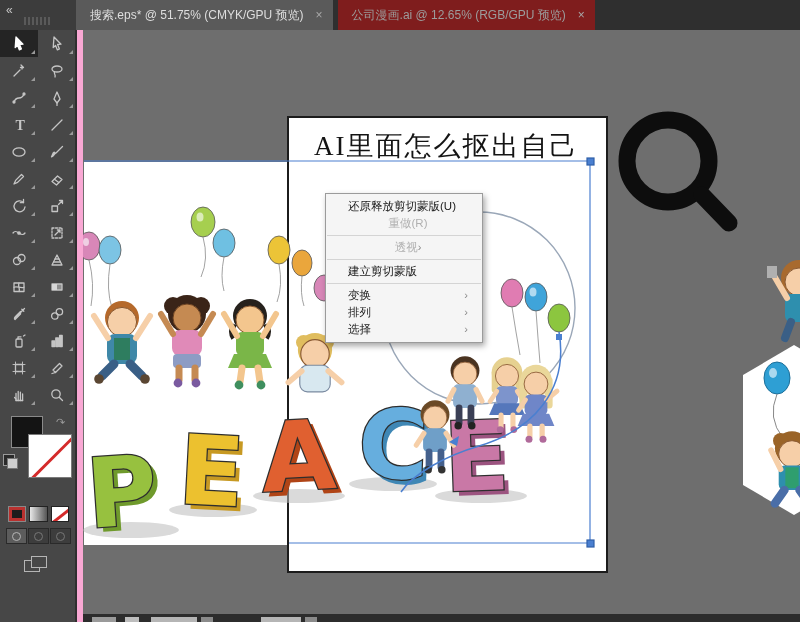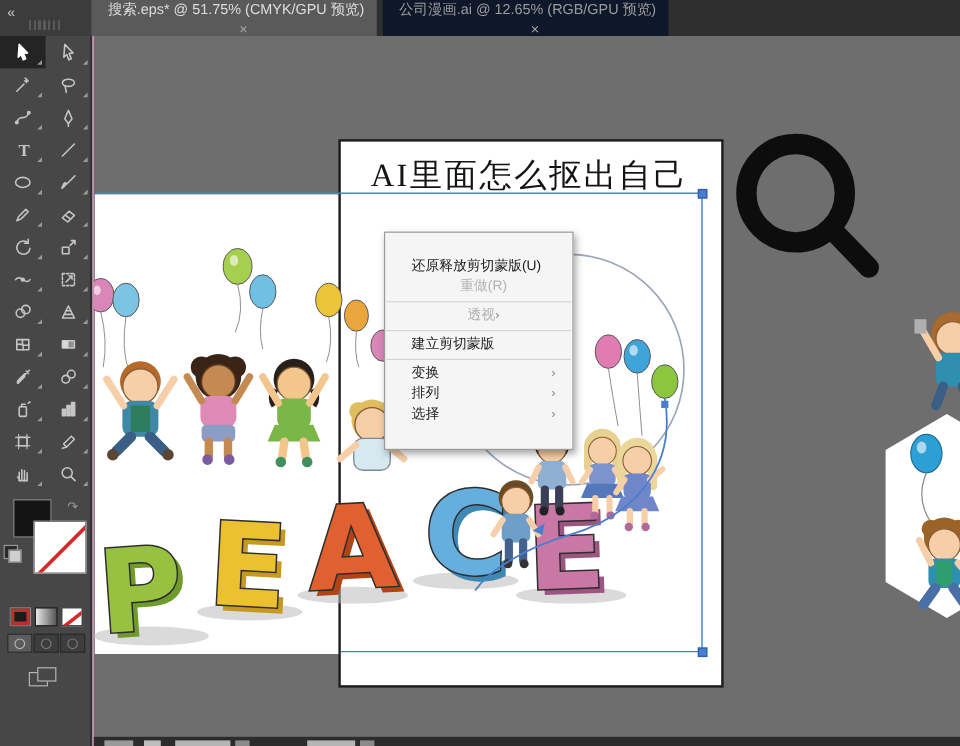--- a/index.html
+++ b/index.html
@@ -7,23 +7,23 @@
               font-family:"Liberation Sans", sans-serif; }
   #app { position:relative; width:800px; height:622px; }
 
   
   #tabbar { position:absolute; left:0; top:0; width:800px; height:30px; background:#2f2f2f; display:flex; }
   #corner { width:76px; height:30px; background:#3c3c3c; position:relative; flex:none; }
   #collapse { position:absolute; left:6px; top:3px; color:#c8c8c8; font-size:12px; cursor:pointer; }
   #grip { position:absolute; left:24px; top:17px; width:26px; height:8px;
           background:repeating-linear-gradient(90deg,#5a5a5a 0 2px,#3c3c3c 2px 4px); }
   .tab { height:30px; display:flex; align-items:center; padding:0 10px 0 14px; font-size:12px;
-         margin-right:5px; white-space:nowrap; cursor:pointer;flex-direction:column; }
+         margin-right:5px; white-space:nowrap; cursor:pointer; }
   .tab.active { background:#5a5a5a; color:#dedede; }
-  .tab.inactive { background:#0f172a; color:#9c9c9c; }
+  .tab.inactive { background:#7f1d1d; color:#9c9c9c; }
   .tab .close { margin-left:12px; font-size:12px; color:#a8a8a8; cursor:pointer; }
 
   
   #toolbar { position:absolute; left:0; top:30px; width:76px; height:592px; background:#474747;
              border-right:1px solid #303030; }
   #tools { display:grid; grid-template-columns:38px 38px; }
   .tool { width:38px; height:27px; display:flex; align-items:center; justify-content:center;
           position:relative; cursor:pointer; }
   .tool svg { width:16px; height:16px; stroke:#c5c5c5; fill:none; stroke-width:1.3;
               stroke-linecap:round; stroke-linejoin:round; }
@@ -57,27 +57,27 @@
            display:flex; align-items:center; justify-content:center; cursor:pointer; }
   .dmode.sel { background:#5c5c5c; }
   .dmode span { width:9px; height:9px; border:1.5px solid #b5b5b5; border-radius:50%; display:block; }
   .dmode.dim span { border-color:#777; }
   #screenmode { margin:12px 0 0 24px; width:24px; height:17px; position:relative; cursor:pointer; }
   #screenmode .r1 { position:absolute; left:0; top:4px; width:16px; height:12px; border:1.5px solid #b5b5b5; background:#474747; }
   #screenmode .r2 { position:absolute; left:7px; top:0; width:16px; height:12px; border:1.5px solid #b5b5b5; background:#474747; }
 
   
   #canvas { position:absolute; left:77px; top:30px; width:723px; height:592px; background:#6e6e6e;
-            overflow:hidden; border-left:1px solid #f9a8d4; }
+            overflow:hidden; border-left:6px solid #f9a8d4; }
   #art { position:absolute; left:0; top:0; }
 
   
   #ctxmenu { position:absolute; left:242px; top:163px; width:158px; background:#f5f5f5;
              border:1px solid #9b9b9b; box-shadow:2px 3px 6px rgba(0,0,0,.35);
-             padding:20px 0; font-size:11.5px; color:#1a1a1a; z-index:30; }
+             padding:4px 0; font-size:11.5px; color:#1a1a1a; z-index:30; }
   .mi { height:17px; line-height:17px; padding:0 14px 0 22px; display:flex; justify-content:space-between;
         cursor:pointer; white-space:nowrap; }
   .mi.disabled { color:#b0b0b0; cursor:default;justify-content:center; }
   .mi .sub { color:#8a8a8a; font-size:11px; }
   .msep { height:1px; background:#d4d4d4; margin:3px 1px; }
 
   
   #statusbar { position:absolute; left:0; bottom:0; width:723px; height:8px; background:#2c2c2c; z-index:20; }
   .sb { position:absolute; top:3px; height:5px; background:#9a9a9a; }
 </style>

